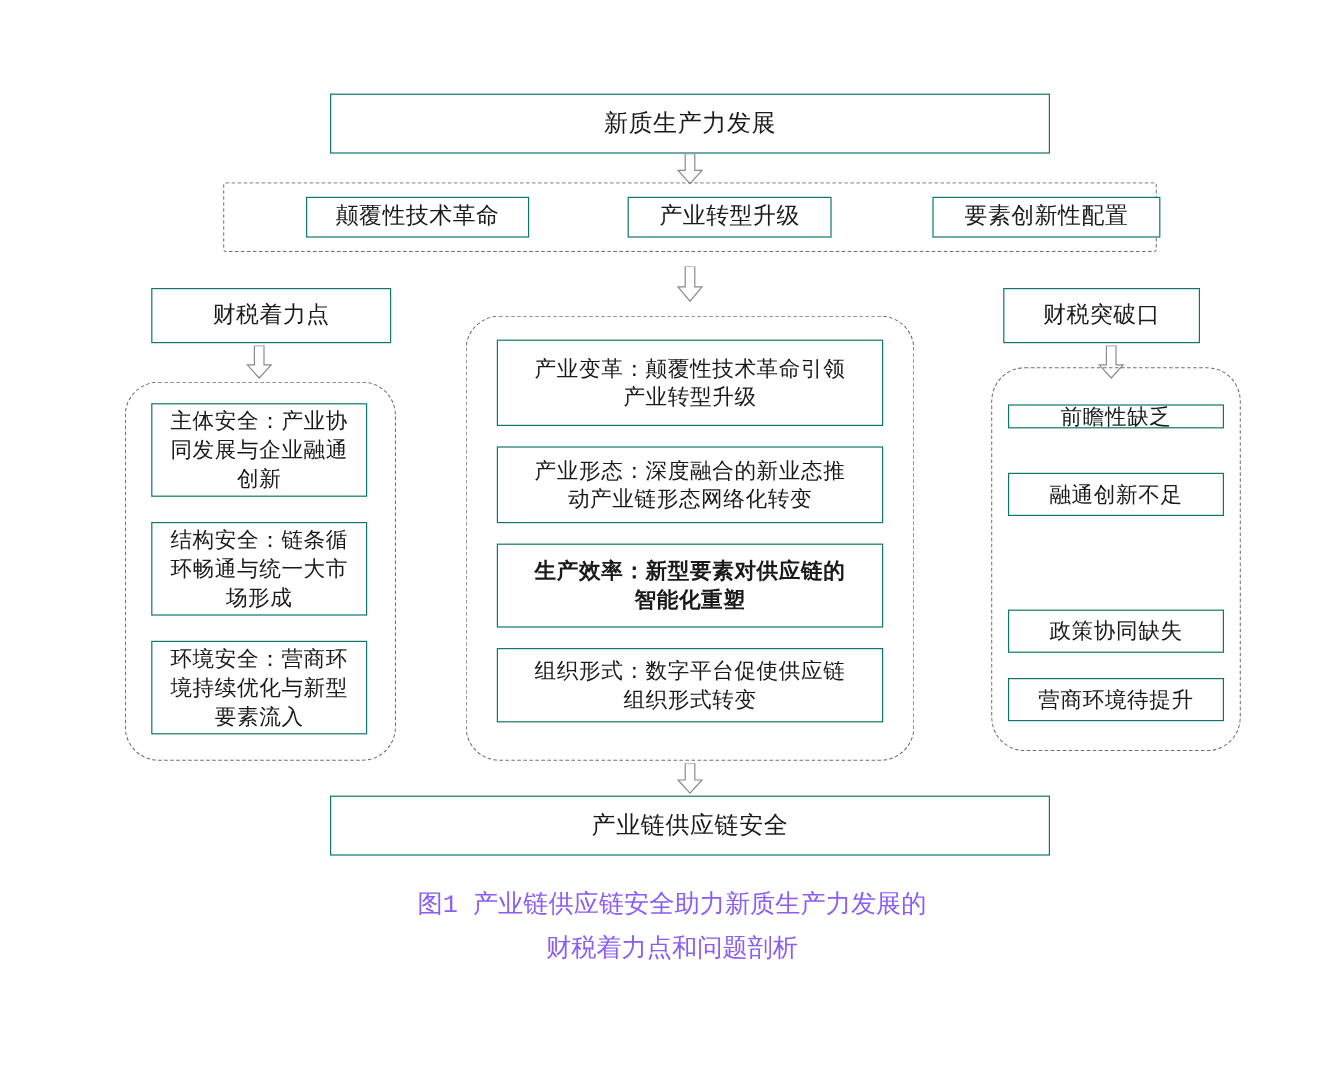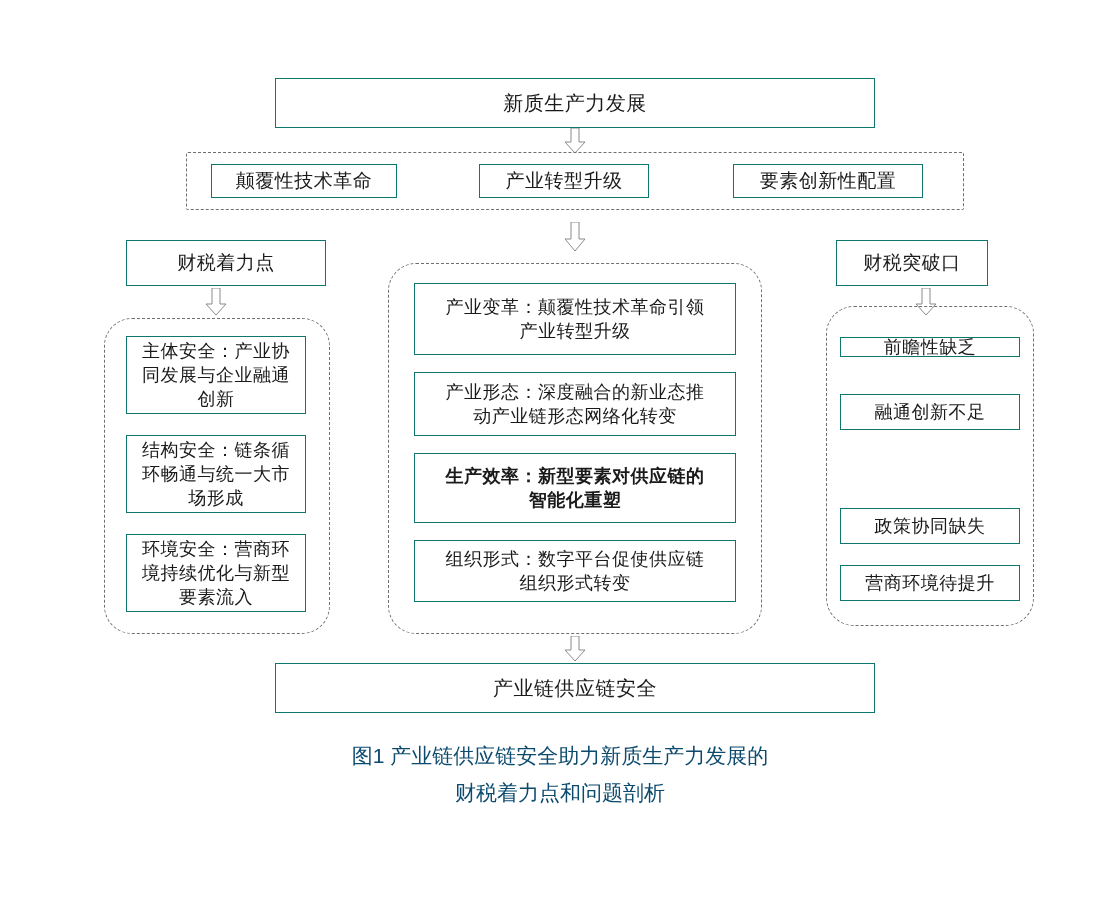--- a/index.html
+++ b/index.html
@@ -49,32 +49,32 @@
   
   #top-title {
     left: 275px; top: 78px; width: 600px; height: 50px;
     font-size: 20px;
   }
 
   #row2-group {
     left: 186px; top: 152px; width: 778px; height: 58px;
   }
   .row2-box {
-    top: 164px; height: 34px; font-size: 19px;
+    top: 164px; height: 34px; font-size: 19px; margin-left: 44px;
   }
   #row2-a { left: 211px; width: 186px; }
   #row2-b { left: 479px; width: 170px; }
   #row2-c { left: 733px; width: 190px; }
 
   
   #left-header {
     left: 126px; top: 240px; width: 200px; height: 46px;
   }
   #right-header {
-    left: 836px; top: 240px; width: 152px; height: 46px;
+    left: 836px; top: 240px; width: 164px; height: 46px;
   }
 
   
   #left-group {
     left: 104px; top: 318px; width: 226px; height: 316px;
   }
   .left-box {
     left: 126px; width: 180px; height: 78px; font-size: 18px;
     padding: 0 6px;
   }
@@ -119,24 +119,24 @@
     width: 22px;
     height: 30px;
   }
   .arrow svg { display: block; }
 
   
   #caption {
     position: absolute;
     left: 0; top: 738px; width: 1120px;
     text-align: center;
-    font-family: Liberation Sans, sans-serif;
+    font-family: Liberation Mono, monospace;
     font-size: 21px;
     line-height: 1.75;
-    color: #0c4a6e;
+    color: #8b5cf6;
   }
   #caption div { display: block; }
 </style>
 </head>
 <body>
 
 <div id="diagram">
 
   <div class="box" id="top-title">
     <span>新质生产力发展</span>

